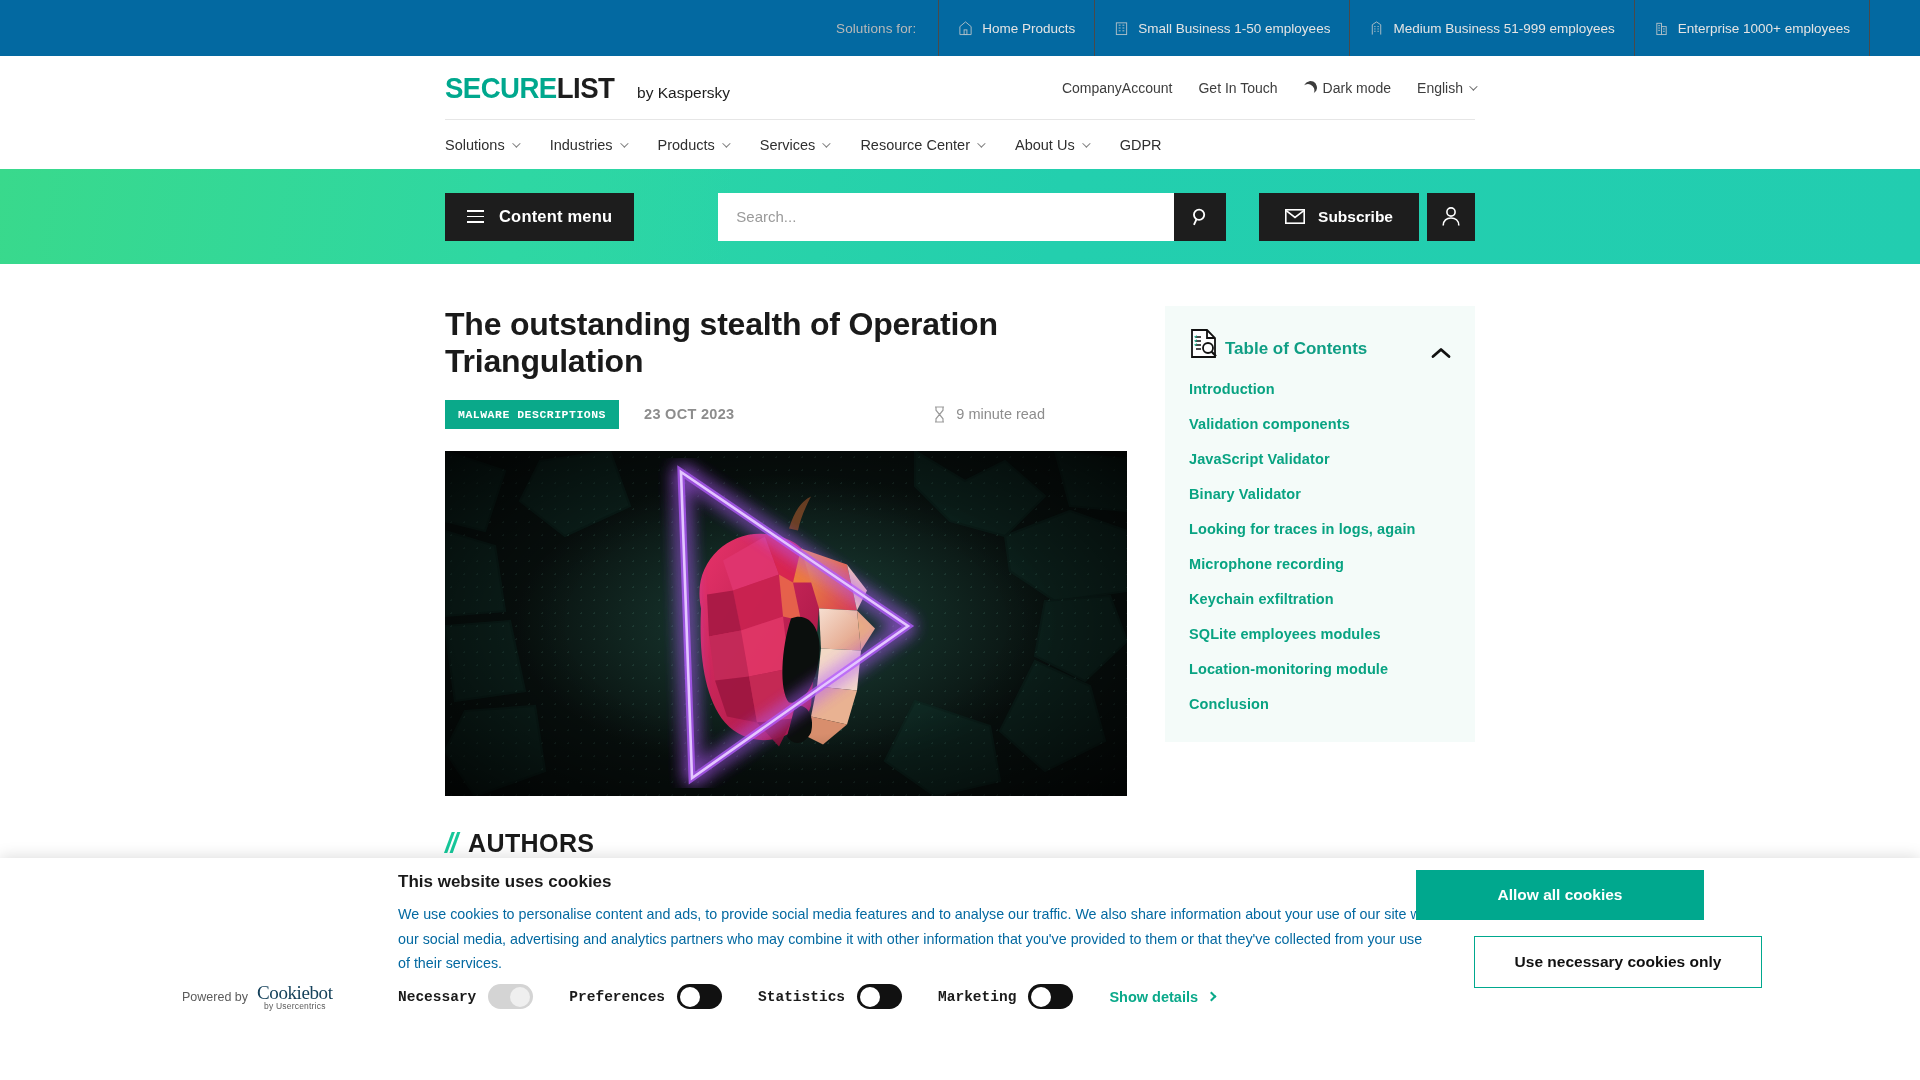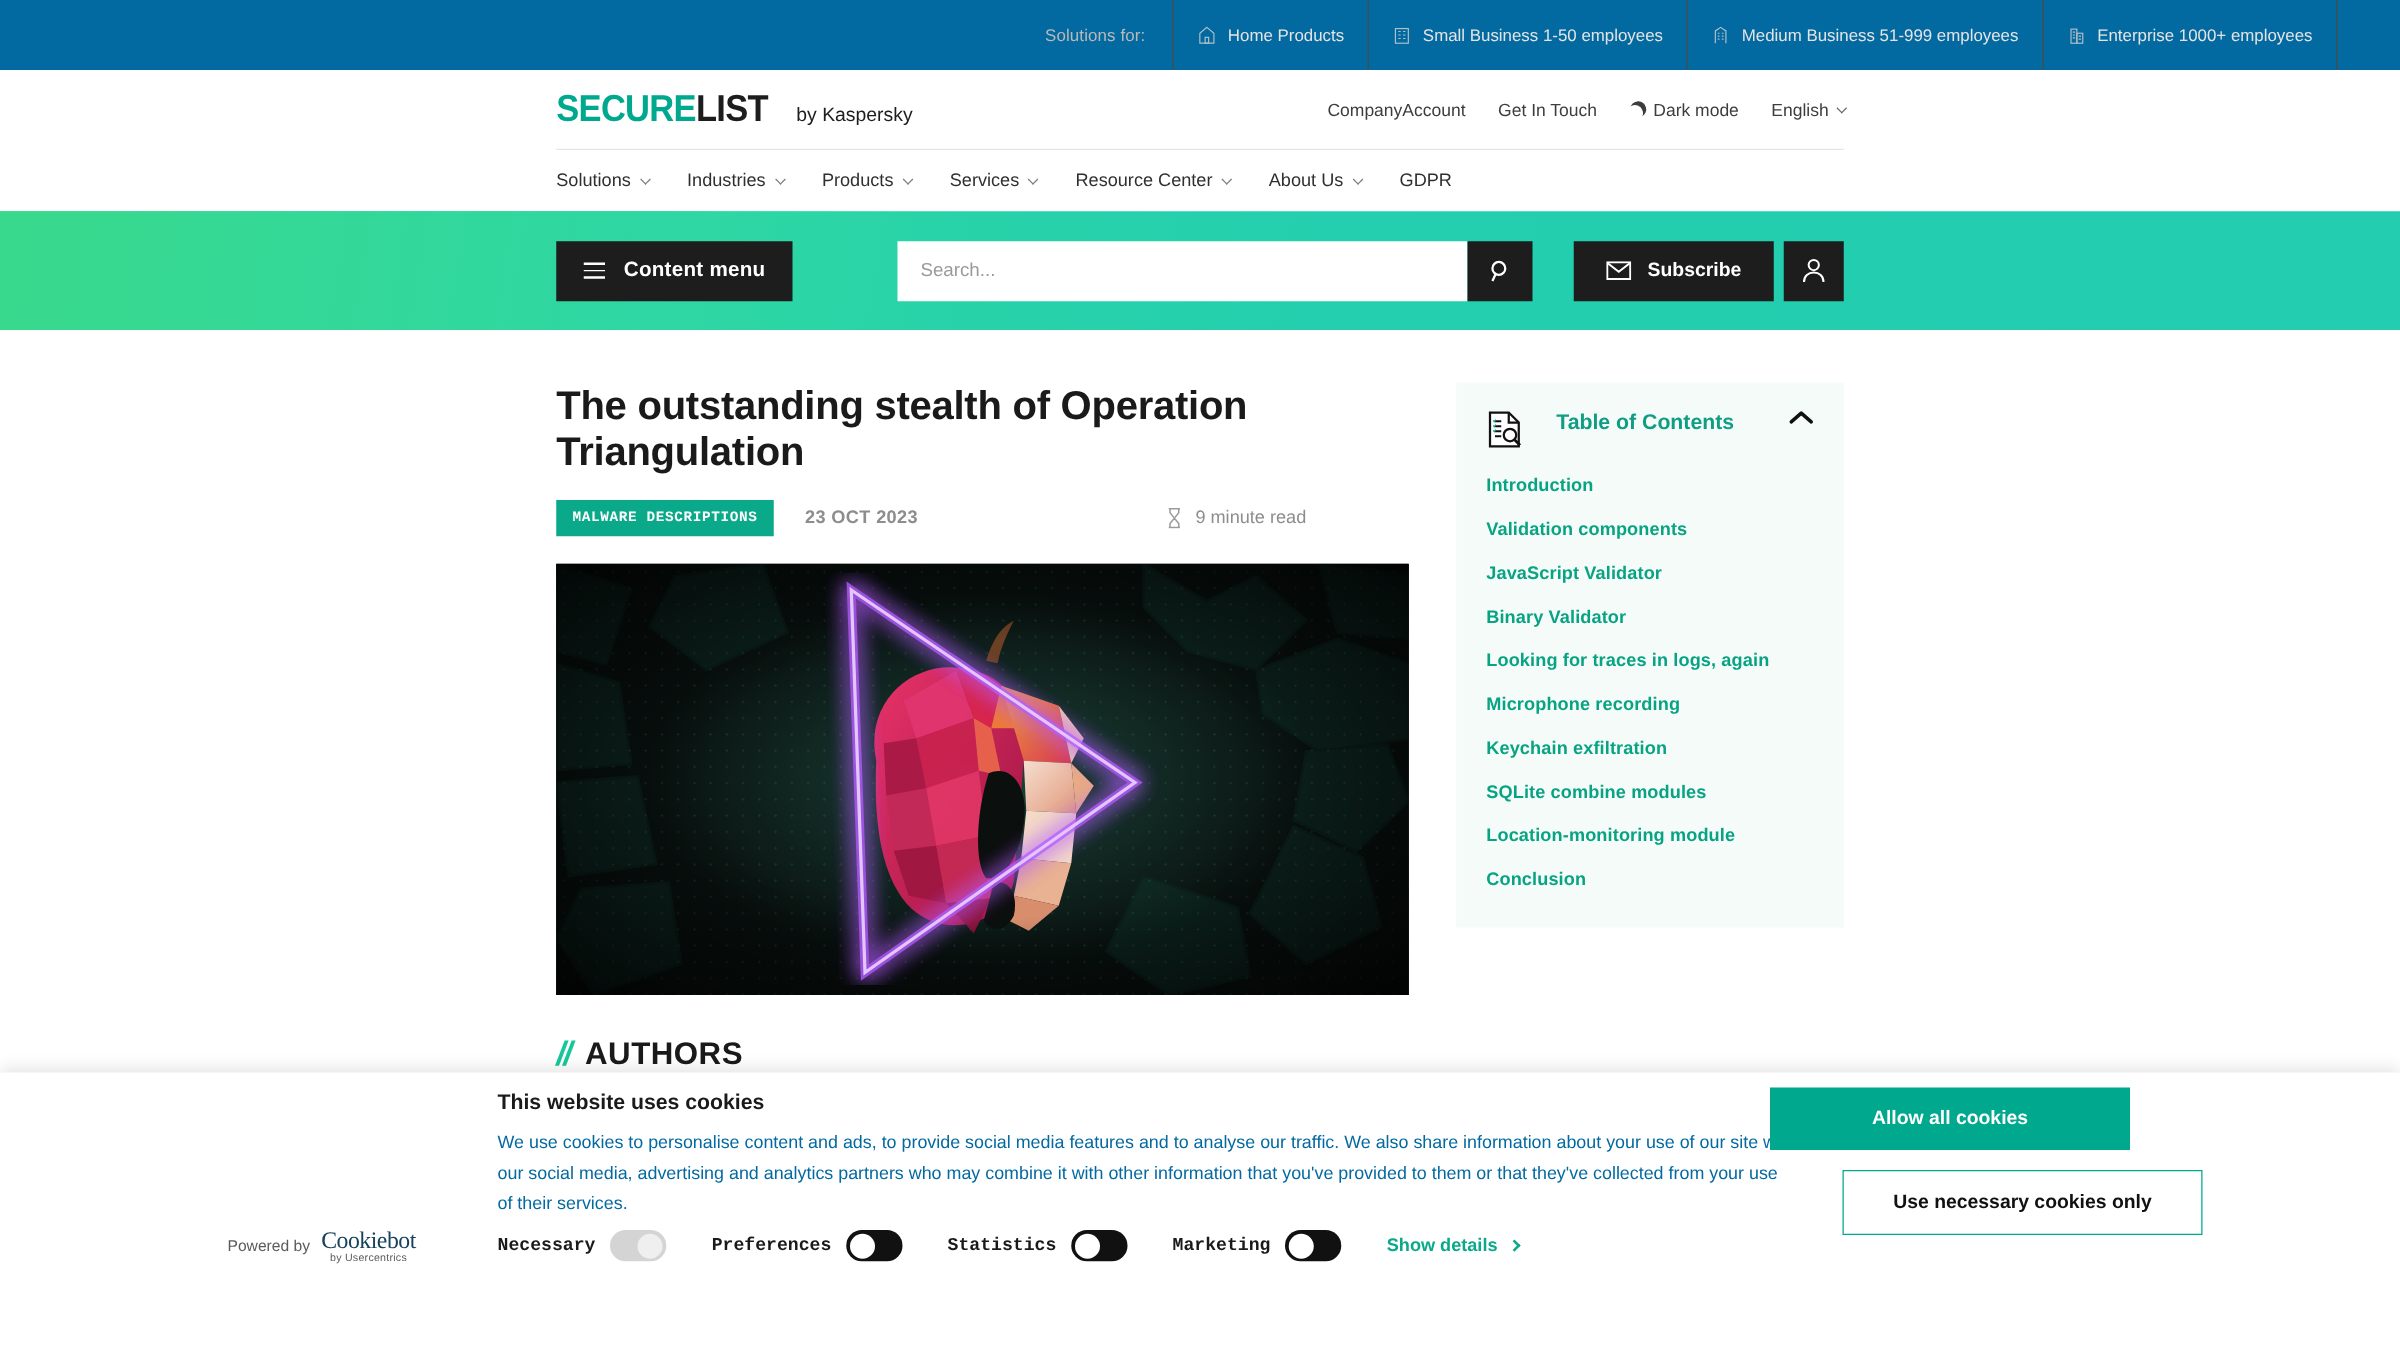--- a/index.html
+++ b/index.html
@@ -257,21 +257,21 @@
     font-size: 12px; color:#13b08e; font-weight: 600; letter-spacing:.4px;
     font-family:"Liberation Sans Narrow","Liberation Sans",sans-serif;
     white-space:nowrap;
   }
 
   
   .toc {
     background:#f4fbf9;
     padding: 22px 24px 30px 24px;
   }
-  .toc-head { display:flex; align-items:flex-start; gap:26px; }
+  .toc-head { display:flex; align-items:flex-end; gap:6px; }
   .toc-title { color:#0f9e84; font-size:17px; font-weight:600; flex:1; }
   .toc-chevron { width:20px; height:12px; cursor:pointer; }
   .toc-list { margin-top: 22px; display:flex; flex-direction:column; gap: 19px; }
   .toc-link {
     color:#08a382; font-size:14.5px; font-weight:700; cursor:pointer;
     font-family:"Liberation Sans Narrow","Liberation Sans",sans-serif;
     letter-spacing:.1px;
   }
 
   
@@ -613,21 +613,21 @@
         </svg>
       </div>
       <div class="toc-list">
         <a class="toc-link">Introduction</a>
         <a class="toc-link">Validation components</a>
         <a class="toc-link">JavaScript Validator</a>
         <a class="toc-link">Binary Validator</a>
         <a class="toc-link">Looking for traces in logs, again</a>
         <a class="toc-link">Microphone recording</a>
         <a class="toc-link">Keychain exfiltration</a>
-        <a class="toc-link">SQLite combine modules</a>
+        <a class="toc-link">SQLite employees modules</a>
         <a class="toc-link">Location-monitoring module</a>
         <a class="toc-link">Conclusion</a>
       </div>
     </div>
   </div>
 </div>
 
 <div class="cookie">
   <div class="cookie-inner">
     <div class="ck-abs cookie-h" style="left:398px; top:14px;">This website uses cookies</div>

